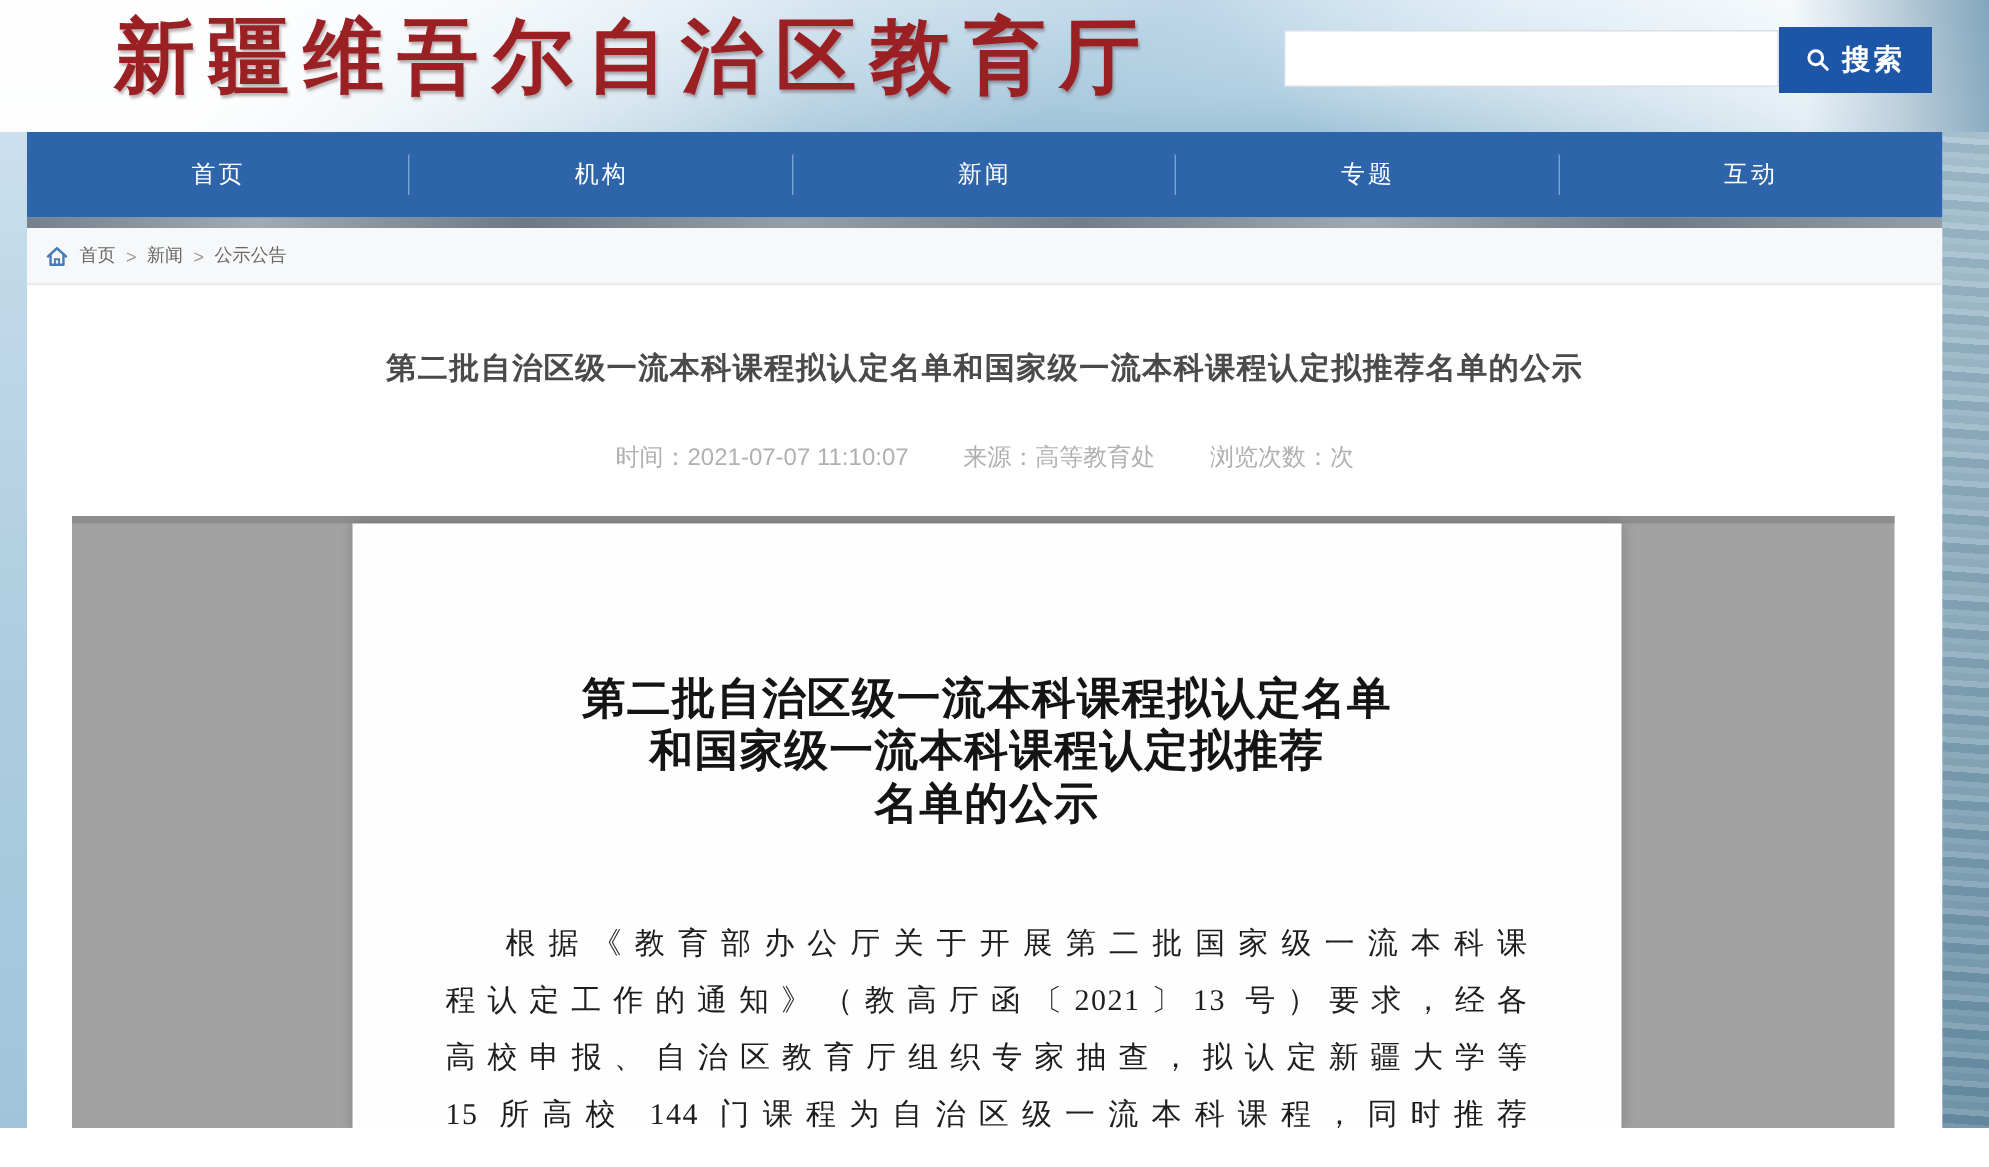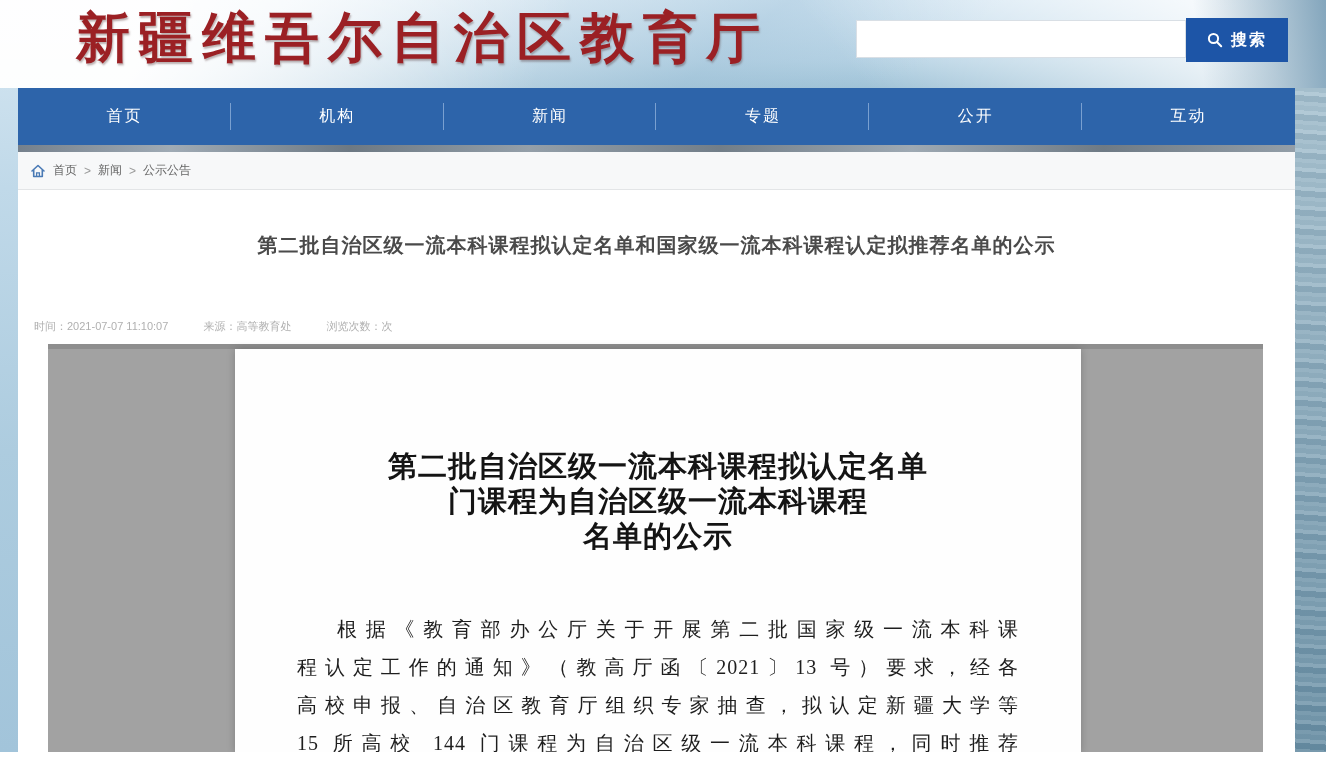--- a/index.html
+++ b/index.html
@@ -18,21 +18,21 @@
       linear-gradient(180deg, #cfe3f1 0%, #b4d1e3 70%, #a0c3d7 100%); }
   .site-title { position:absolute; left:76px; top:2px; font-size:54px; font-weight:bold;
     color:#9b2024; letter-spacing:9px; white-space:nowrap;
     font-family:"Liberation Serif","DejaVu Serif",serif;
     text-shadow:1px 2px 2px rgba(70,35,35,.35); }
   .search-input { position:absolute; left:856px; top:20px; width:330px; height:38px;
     background:#ffffff; border:1px solid #d9dfe5; box-sizing:border-box;
     font-size:14px; padding:0 10px; outline:none; font-family:inherit; }
   .search-btn { position:absolute; left:1186px; top:18px; width:102px; height:44px;
     background:#1d55a7; border:none; color:#fff; display:flex; align-items:center;
-    justify-content:center; gap:8px; font-size:16px; font-weight:bold; cursor:pointer;
+    justify-content:center; gap:8px; font-size:19px; font-weight:bold; cursor:pointer;
     font-family:inherit; letter-spacing:2px; }
   .search-btn svg { display:block; }
 
   
   .nav { position:absolute; left:18px; top:88px; width:1277px; height:57px;
     background:#2d64aa; display:flex; }
   .nav-item { position:relative; flex:1; display:flex; align-items:center; justify-content:center;
     color:#ffffff; font-size:16px; letter-spacing:2px; cursor:pointer; }
   .nav-item:not(:last-child)::after { content:""; position:absolute; right:0; top:15px;
     height:27px; width:1px; background:rgba(185,210,238,.55); }
@@ -45,22 +45,22 @@
     background:#f7f8f9; border-bottom:1px solid #e3e5e7; display:flex; align-items:center;
     padding-left:12px; box-sizing:border-box; font-size:12px; color:#666; gap:7px; }
   .home-icon { display:flex; align-items:center; }
   .bc-link { color:#666; text-decoration:none; cursor:pointer; }
   .bc-sep { color:#999; }
 
   
   .article { position:absolute; left:18px; top:190px; width:1277px; height:588px; background:#ffffff; }
   .article-title { position:absolute; left:0; top:42px; width:100%; text-align:center;
     font-size:20px; font-weight:bold; color:#4a4a4a; margin:0; letter-spacing:1px; }
-  .meta { position:absolute; left:0; top:105px; width:100%; 
-    font-size:11px; color:#b0b0b0;margin-top:24px; }
+  .meta { position:absolute; left:0; top:105px; width:100%; text-align:center;
+    font-size:16px; color:#b0b0b0; }
   .meta span { margin:0 16px; }
 
   
   .viewer { position:absolute; left:30px; top:154px; width:1215px; height:409px;
     background:#a2a2a2; border-top:5px solid #8e8e8e; box-sizing:border-box; }
   .doc-page { position:absolute; left:187px; top:0; width:846px; height:404px;
     background:#fefefe; box-shadow:0 0 8px rgba(0,0,0,.22); overflow:hidden; }
   .doc-title { margin:100px 0 0 0; text-align:center; font-weight:bold; color:#141414;
     font-family:"Liberation Serif","DejaVu Serif",serif; font-size:29px; line-height:35px;
     letter-spacing:1px; }
@@ -102,23 +102,20 @@
     <div class="nav-item">
       <span>机构</span>
     </div>
     <div class="nav-item">
       <span>新闻</span>
     </div>
     <div class="nav-item">
       <span>专题</span>
     </div>
     <div class="nav-item">
-      <span>公开</span>
-    </div>
-    <div class="nav-item">
       <span>互动</span>
     </div>
   </div>
 
   <div class="photo-strip"></div>
 
   <div class="breadcrumb">
     <span class="home-icon">
       <svg width="16" height="16" viewBox="0 0 16 16" fill="none">
         <path d="M2 8 L8 2.5 L14 8" stroke="#4a7ab5" stroke-width="1.6" stroke-linecap="round" stroke-linejoin="round"></path>
@@ -138,21 +135,21 @@
     <div class="meta">
       <span>时间：2021-07-07 11:10:07</span>
       <span>来源：高等教育处</span>
       <span>浏览次数：次</span>
     </div>
 
     <div class="viewer">
       <div class="doc-page">
         <div class="doc-title">
           <div>第二批自治区级一流本科课程拟认定名单</div>
-          <div>门课程为自治区级一流本科课程</div>
+          <div>和国家级一流本科课程认定拟推荐</div>
           <div>名单的公示</div>
         </div>
         <div class="doc-body">
           <div class="doc-line indent">根据《教育部办公厅关于开展第二批国家级一流本科课</div>
           <div class="doc-line">程认定工作的通知》（教高厅函〔2021〕13 号）要求，经各</div>
           <div class="doc-line">高校申报、自治区教育厅组织专家抽查，拟认定新疆大学等</div>
           <div class="doc-line">15 所高校 144 门课程为自治区级一流本科课程，同时推荐</div>
         </div>
       </div>
     </div>

